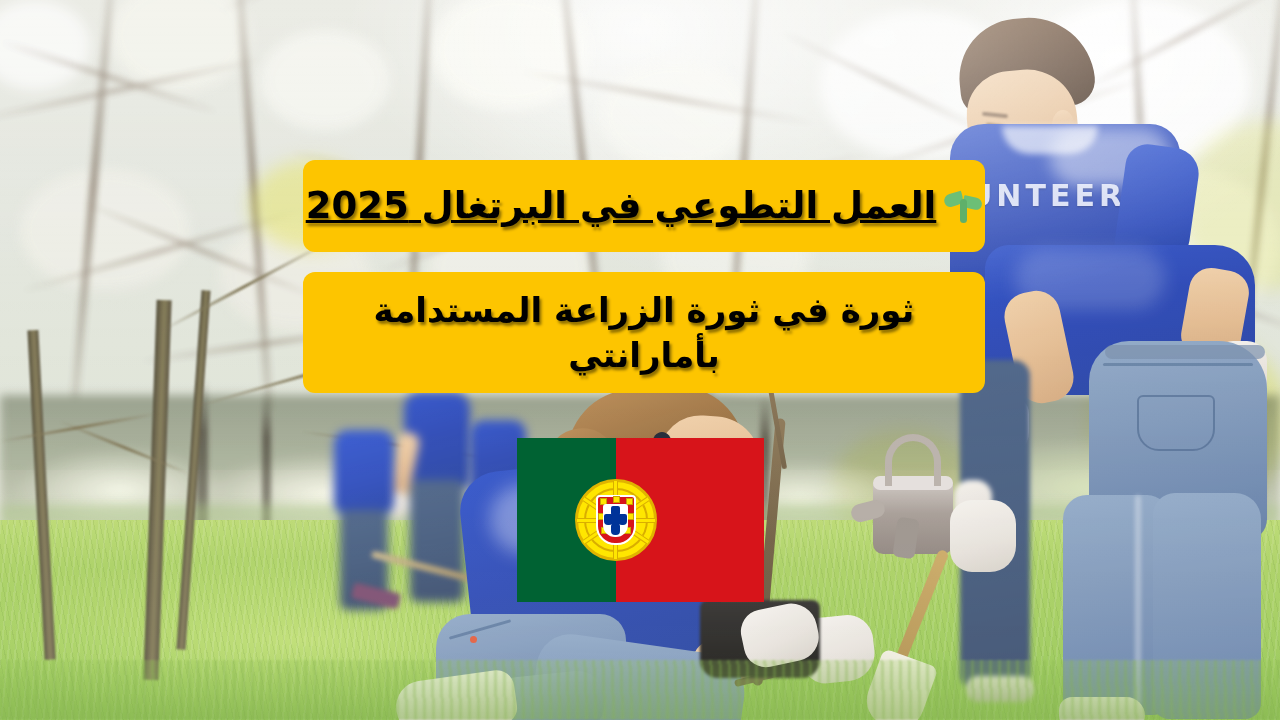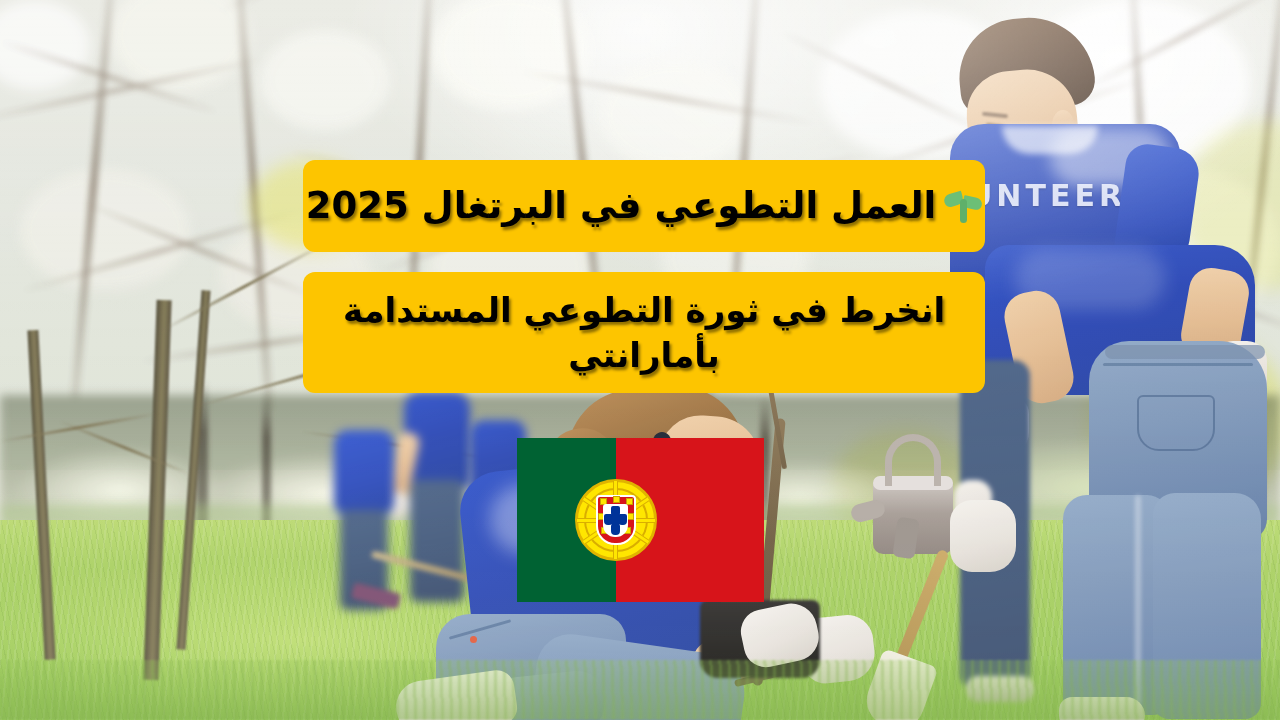--- a/index.html
+++ b/index.html
@@ -174,21 +174,21 @@
   #banner-title {
     left: 303px;
     top: 160px;
     width: 682px;
     height: 92px;
     font-size: 37px;
     line-height: 1.15;
     white-space: nowrap;
     gap: 10px;
   }
-  #banner-title .ttl { letter-spacing: 0; }
+  #banner-title .ttl { letter-spacing: 0; text-decoration: underline; }
   .seedling {
     display: inline-block;
     width: 34px; height: 34px;
     position: relative;
     flex: 0 0 auto;
     margin-right: 2px;
   }
   .seedling .stem {
     position: absolute;
     left: 14px; top: 10px;
@@ -558,16 +558,16 @@
   <div class="banner" id="banner-title">
     <span class="seedling">
       <span class="leafL"></span>
         <span class="leafR"></span>
         <span class="stem"></span>
     </span>
     <span class="ttl">العمل التطوعي في البرتغال 2025</span>
   </div>
 
   <div class="banner" id="banner-sub">
-    <span>انخرط في ثورة التطوعي المستدامة بأمارانتي</span>
+    <span>ثورة في ثورة الزراعة المستدامة بأمارانتي</span>
   </div>
 
 </div>
 
 </body></html>

